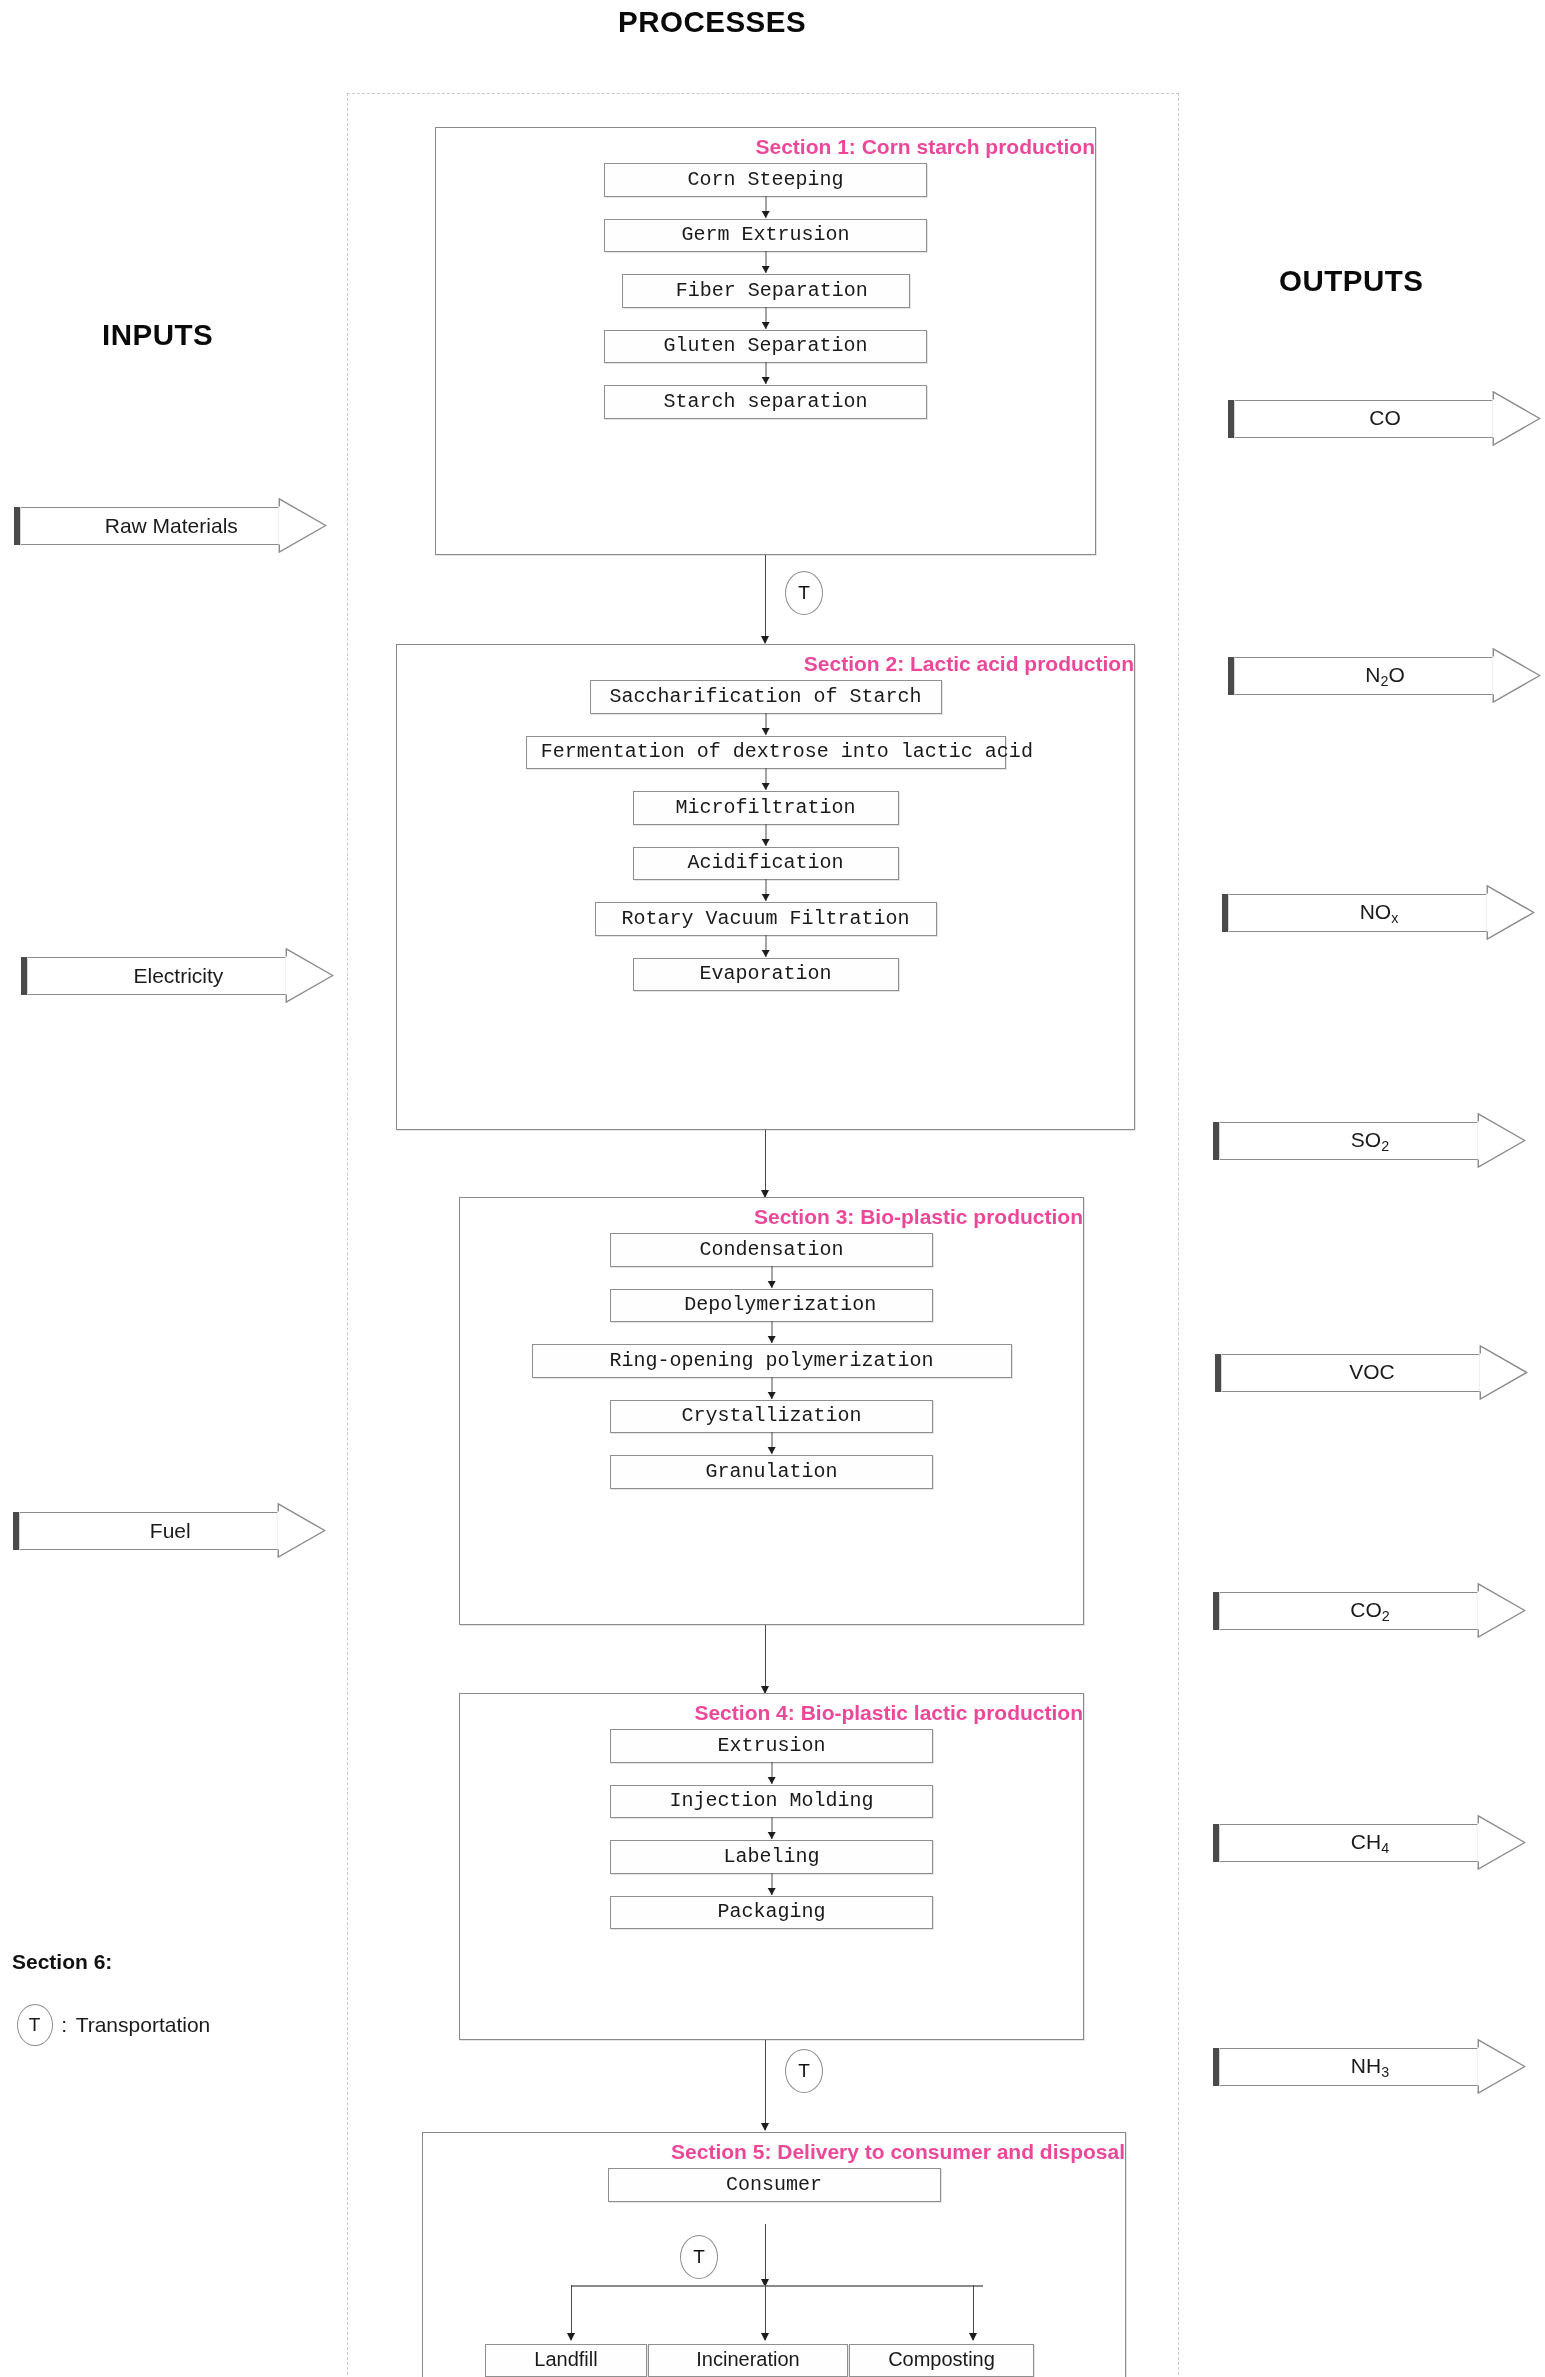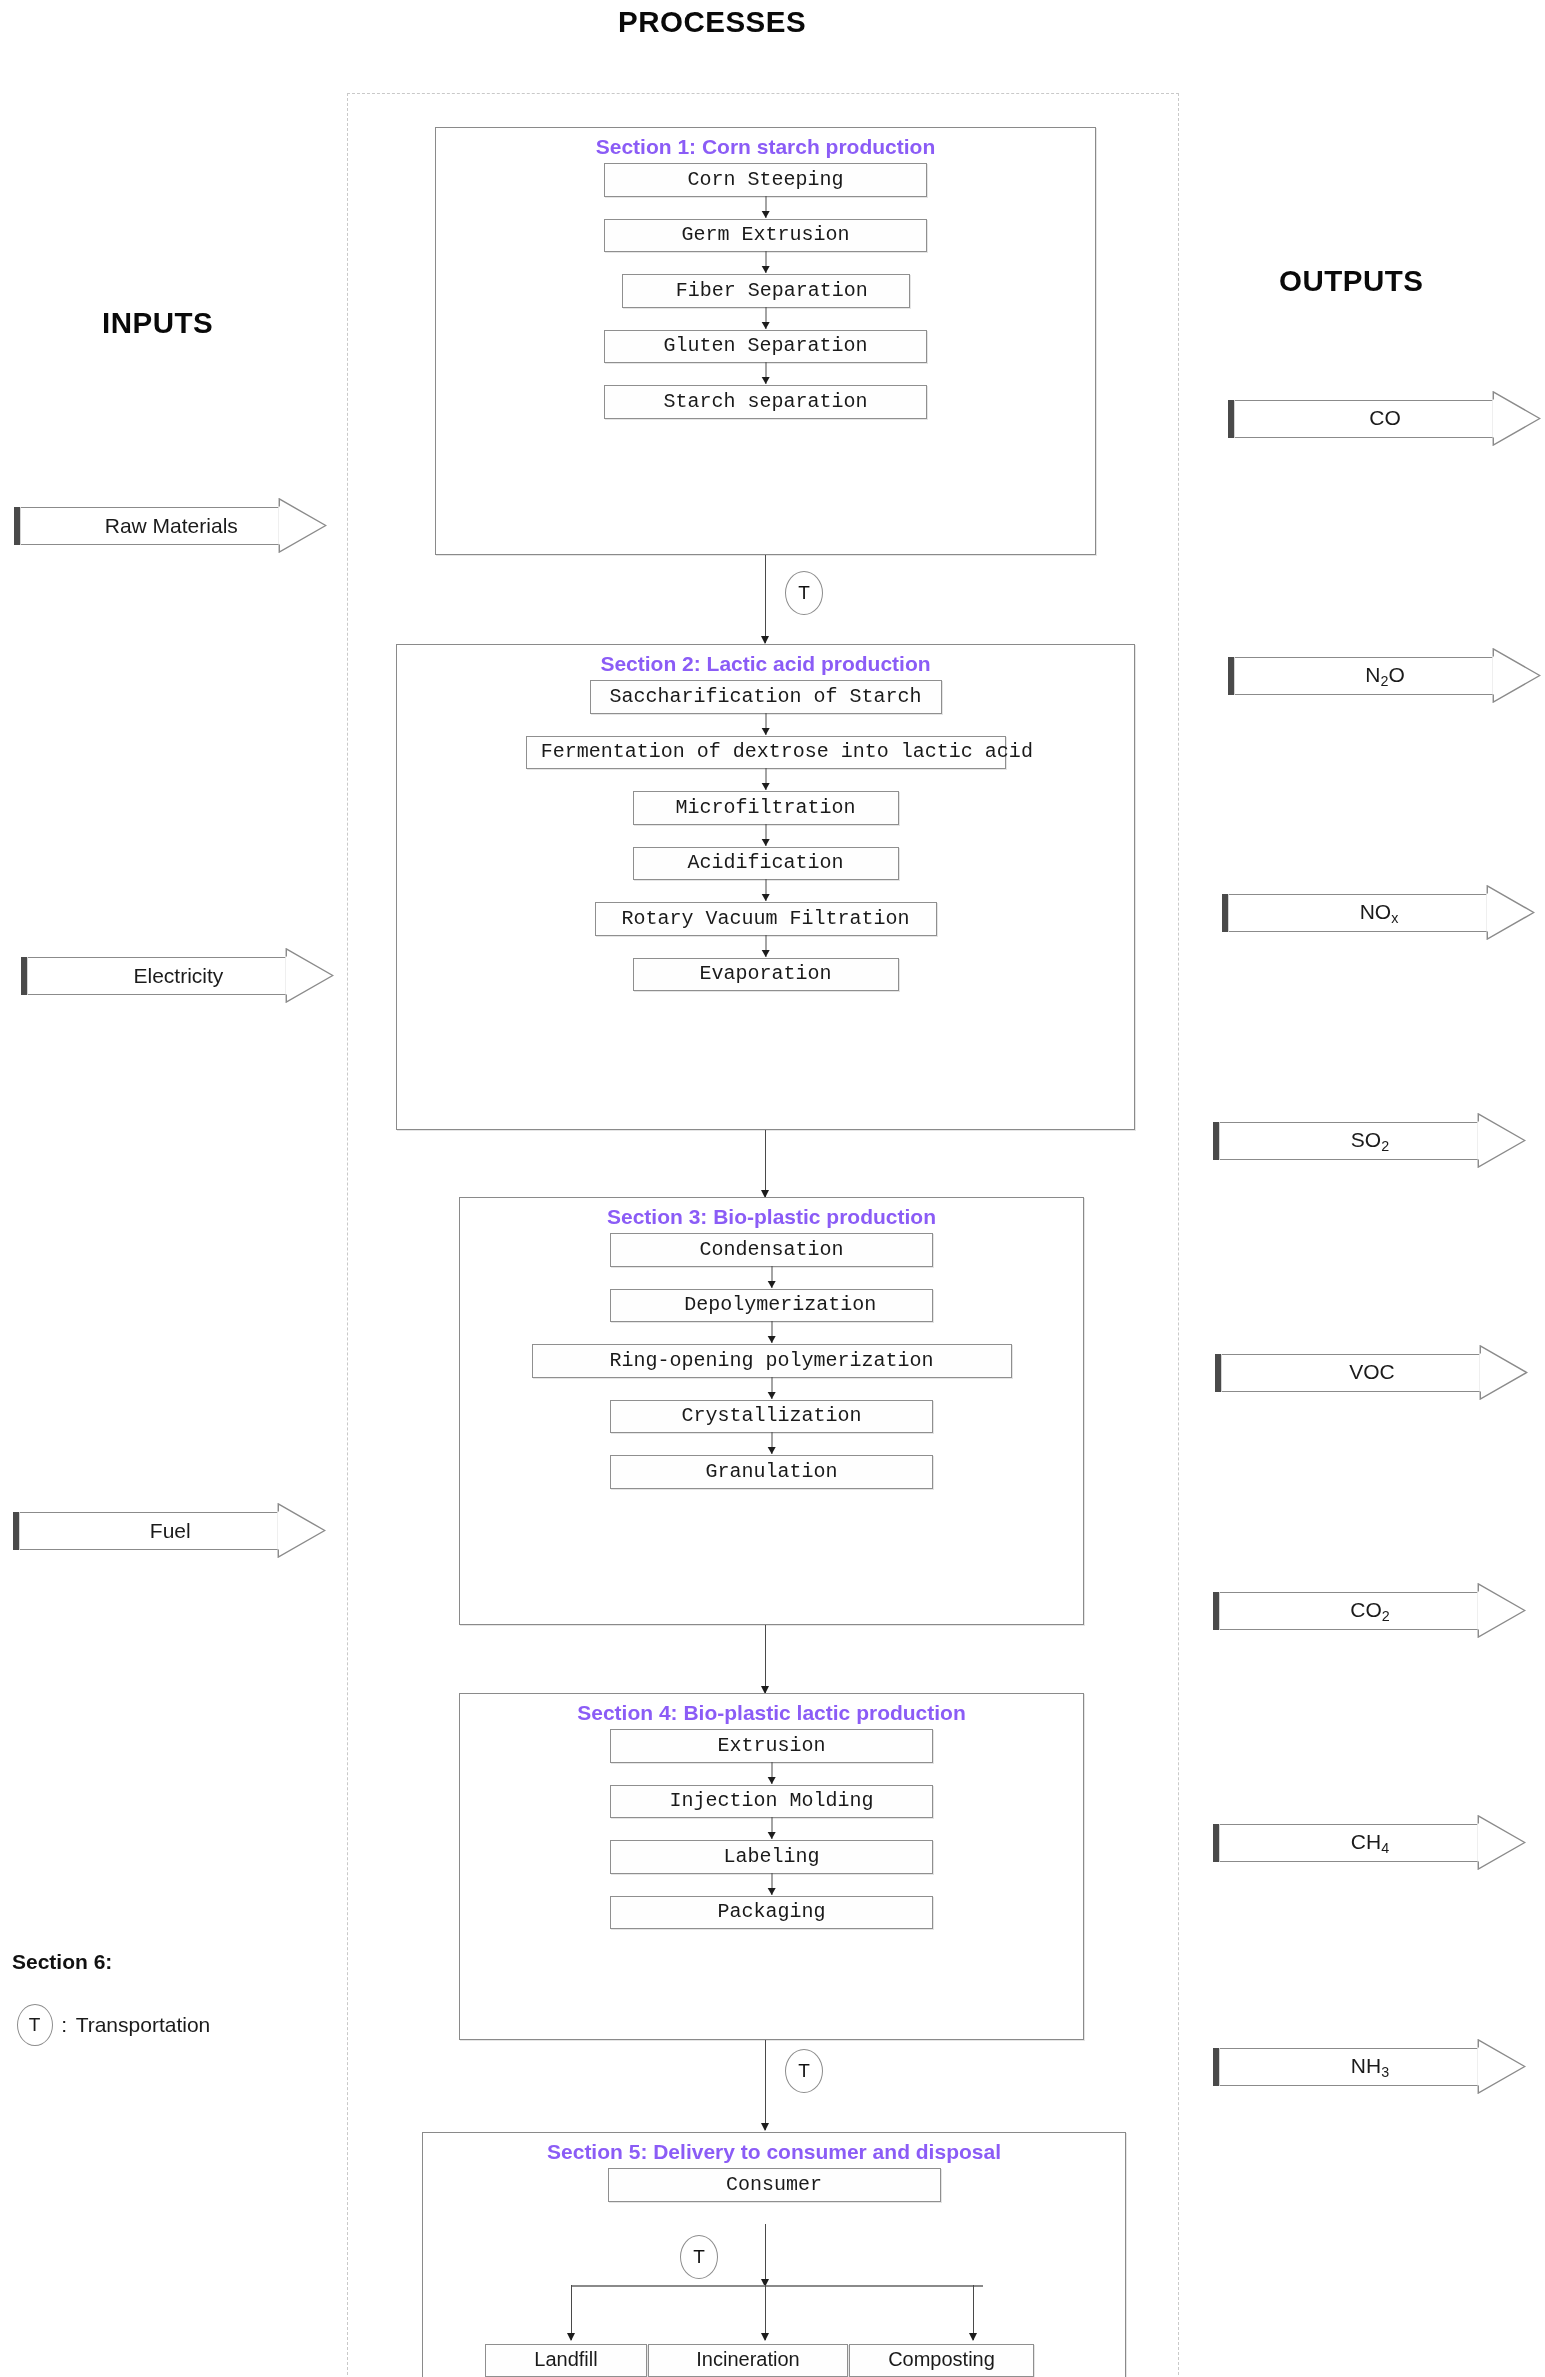--- a/index.html
+++ b/index.html
@@ -37,24 +37,24 @@
 
   
   .section-box{
     position:absolute;
     box-sizing:border-box;
     border:1.4px solid #8a8a8a;
     background:#fff;
     box-shadow:1px 1px 0 rgba(0,0,0,.10);
   }
   .section-title{
-    text-align:center;
+    text-align:right;
     font-size:21px;
     font-weight:bold;
-    color:#8b5cf6;
+    color:#ec4899;
     margin-top:6.7px;
     margin-bottom:4.8px;
     white-space:nowrap;
   }
   .steps{
     display:flex;
     flex-direction:column;
     align-items:center;
     font-family:Liberation Mono, monospace;
   }
@@ -201,21 +201,21 @@
     display:flex; gap:1px; align-items:stretch;
   }
   .disposal-row .step{ padding:4.3px 11.4px 6.2px 11.4px; }
 </style>
 </head>
 <body>
 
 <div id="canvas">
 
   <div class="col-heading" id="h-processes" style="left:618px; top:4.8px;">PROCESSES</div>
-  <div class="col-heading" id="h-inputs" style="left:102px; top:306px;">INPUTS</div>
+  <div class="col-heading" id="h-inputs" style="left:102px; top:318px;">INPUTS</div>
   <div class="col-heading" id="h-outputs" style="left:1279px; top:264px;">OUTPUTS</div>
 
   <div id="processes-container"></div>
 
   <div class="section-box" id="sec1" style="left:435px; top:127px; width:661px; height:428px;">
     <div class="section-title">Section 1: Corn starch production</div>
     <div class="steps">
       <div class="step gap" style="width:323px;">Corn Steeping</div>
       <div class="step gap" style="width:323px;">Germ Extrusion</div>
       <div class="step gap" style="width:288px;padding-left:27px;">Fiber Separation</div>

